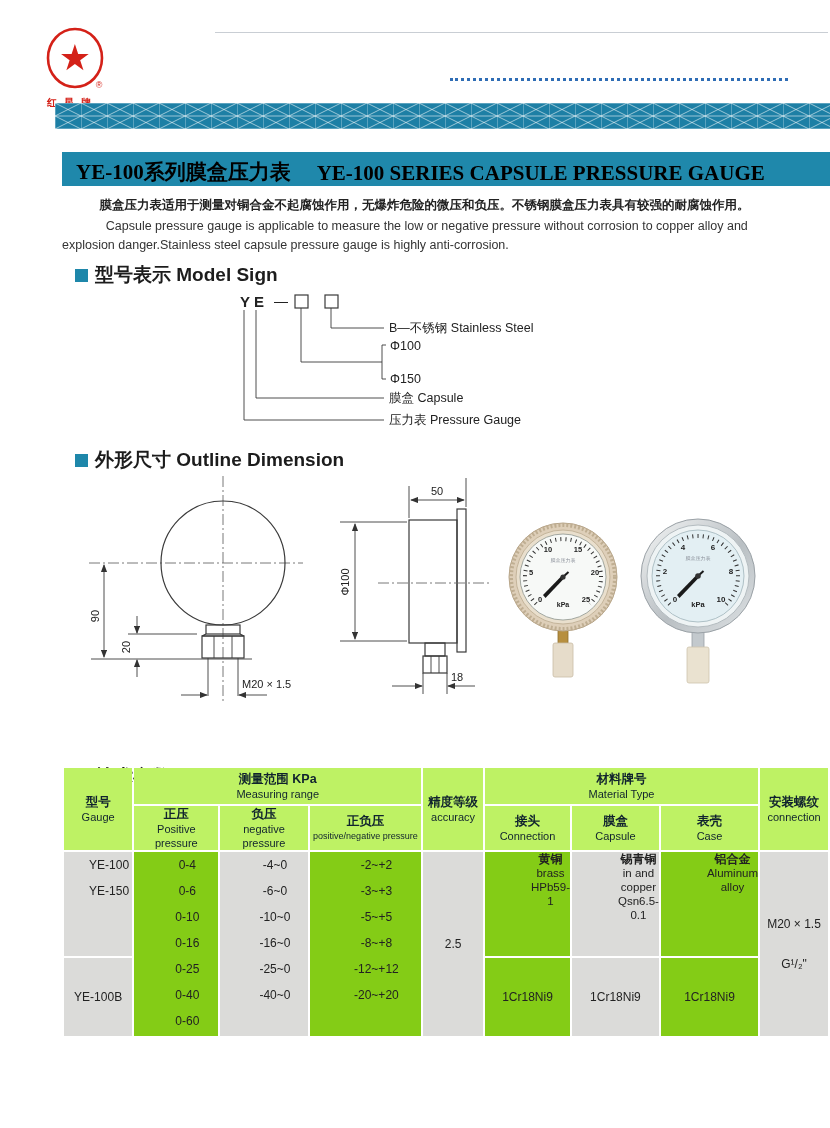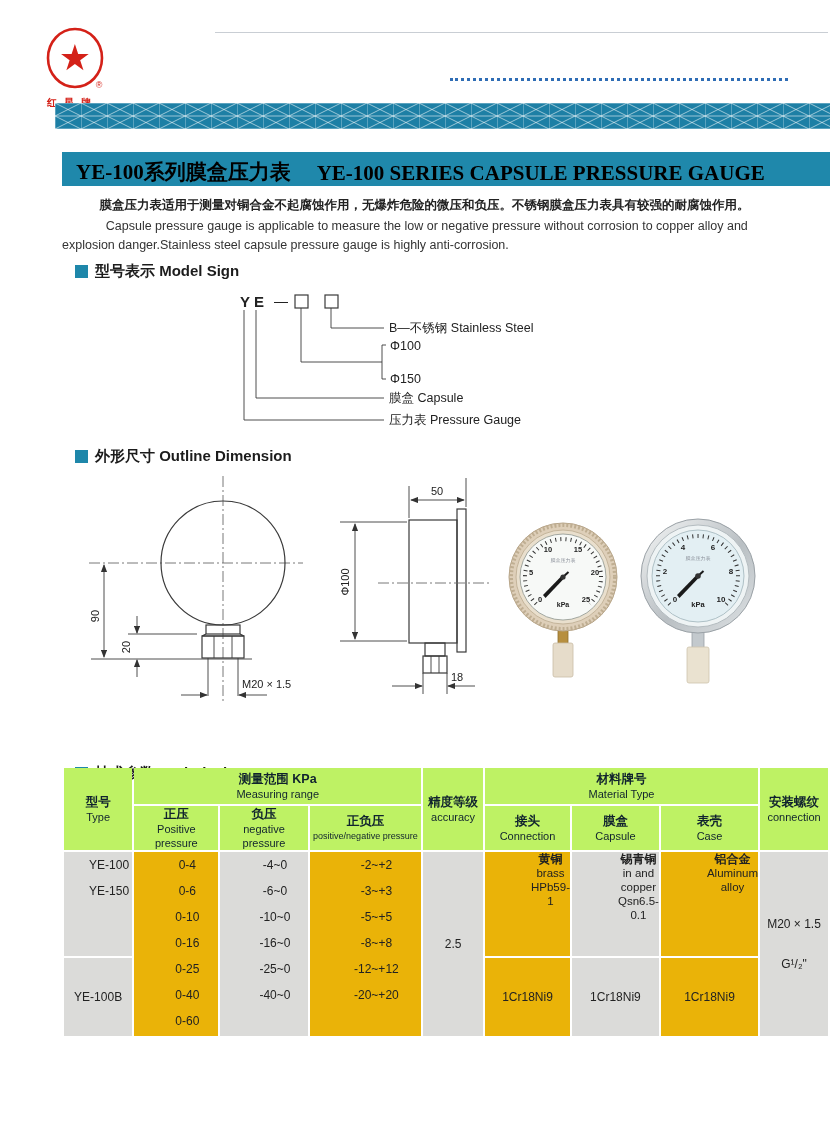--- a/index.html
+++ b/index.html
@@ -17,37 +17,37 @@
   #titlebar{left:62px;top:152px;width:776px;height:34px;background:#1f88ab;color:#000000;
             font-family:"Liberation Serif","DejaVu Serif",serif;font-weight:bold;font-size:21px;
             display:flex;align-items:flex-end;padding-left:14px;box-sizing:border-box;white-space:nowrap;}
   #titlebar .gap{display:inline-block;width:26px;}
 
   
   #intro-cn{left:62px;top:196px;width:706px;font-size:12.5px;font-weight:bold;color:#222;text-indent:3em;line-height:19px;}
   #intro-en{left:62px;top:217px;width:706px;font-size:12.5px;color:#333;text-indent:3.5em;line-height:19px;}
 
   
-  .section-h{display:flex;align-items:center;font-size:15px;font-weight:bold;color:#1c1c1c;white-space:nowrap;text-align:right;}
+  .section-h{display:flex;align-items:center;font-size:19px;font-weight:bold;color:#1c1c1c;white-space:nowrap;text-align:right;}
   .section-h .sq{width:13px;height:13px;background:#1e87aa;margin-right:7px;flex:0 0 auto;}
 
   svg text{font-family:"Liberation Sans","DejaVu Sans",sans-serif;}
   .dline{stroke:#3a3a3a;stroke-width:1.2;fill:none;}
   .tline{stroke:#3a3a3a;stroke-width:0.9;fill:none;}
   .dashdot{stroke:#6a6a6a;stroke-width:0.9;fill:none;stroke-dasharray:11 3 2 3;}
   .dimtext{font-size:11px;fill:#222;}
 
   
   #params-table{border-collapse:separate;border-spacing:2px;table-layout:fixed;}
   #params-table th,#params-table td{padding:0;margin:0;overflow:hidden;}
   #params-table th{background:#bef264;color:#10232e;font-weight:normal;}
   th .cn{font-size:12.5px;font-weight:bold;line-height:16px;}
   th .en{font-size:11px;line-height:14px;}
   th .en.tiny{font-size:9px;}
-  td.blue{background:#eab308;}
+  td.blue{background:#84cc16;}
   td.gray{background:#dbdbd9;}
   td{font-size:12px;color:#222;text-align:center;}
   td.vtop{vertical-align:top;padding-top:2px;}
   td.vmid{vertical-align:middle;}
   .rv{height:26px;line-height:26px;padding-left:22px;}
   td.mat{vertical-align:top;padding-top:12px;}
   td.mat div{font-size:11.5px;line-height:14px;padding-left:46px;}
   td.mat div:first-child{font-weight:bold;font-size:12px;}
   #thread-cell div{height:40px;line-height:40px;font-size:12px;}
 </style>
@@ -242,21 +242,21 @@
       <col style="width:62px">
         <col style="width:60px">
         <col style="width:62px">
         <col style="width:54px">
         <col style="width:70px">
     </colgroup>
     <thead>
       <tr style="height:36px;">
         <th rowspan="2">
           <div class="cn">型号</div>
-          <div class="en">Type</div>
+          <div class="en">Gauge</div>
         </th>
         <th colspan="3">
           <div class="cn">测量范围 KPa</div>
           <div class="en">Measuring range</div>
         </th>
         <th rowspan="2">
           <div class="cn">精度等级</div>
           <div class="en">accuracy</div>
         </th>
         <th colspan="3">

